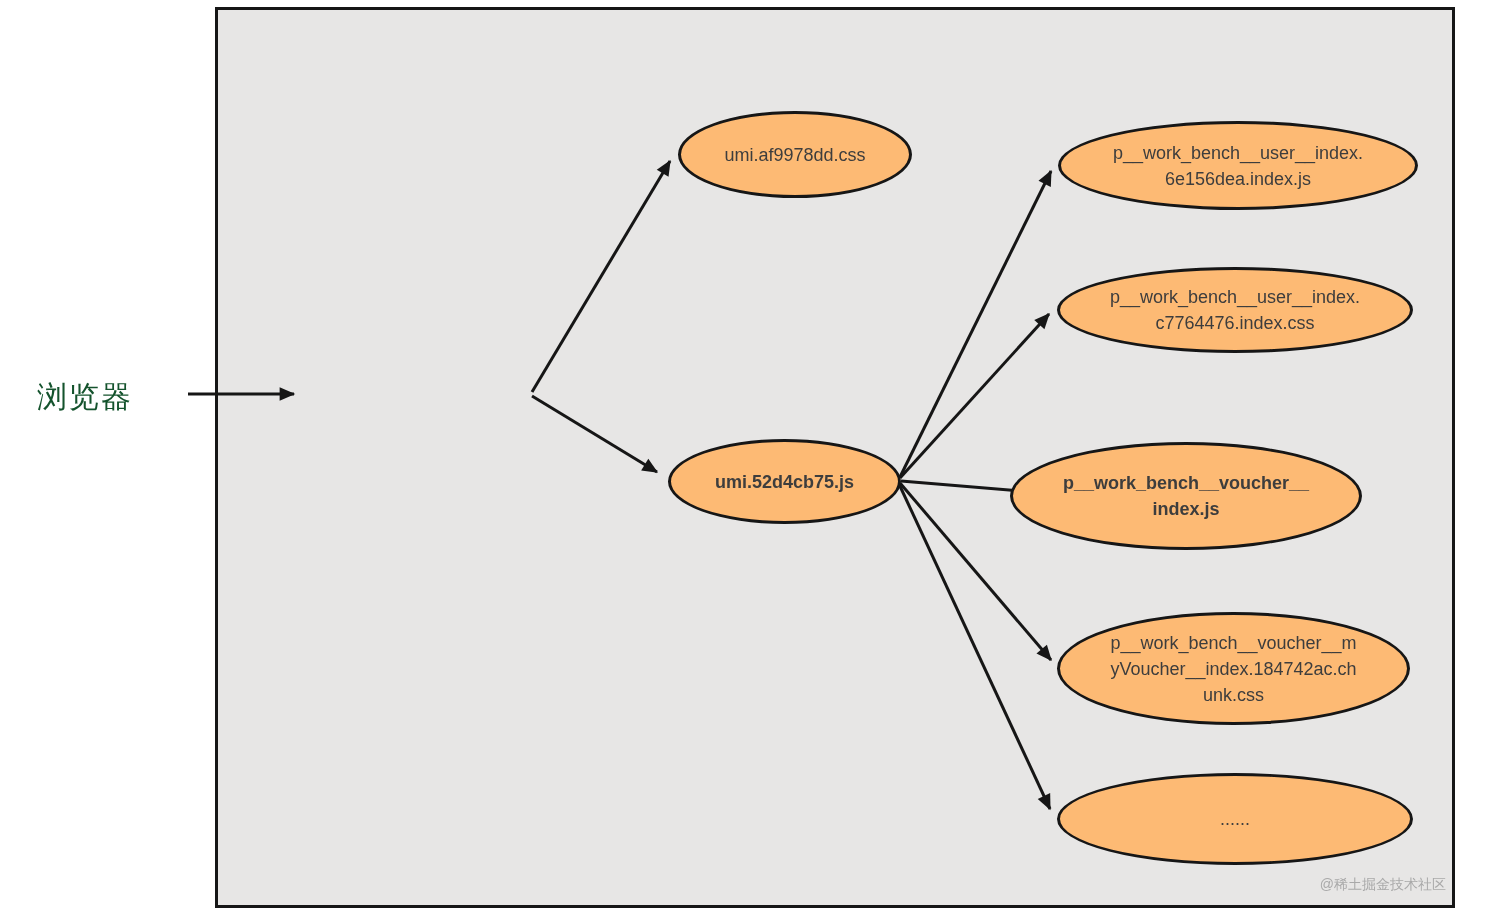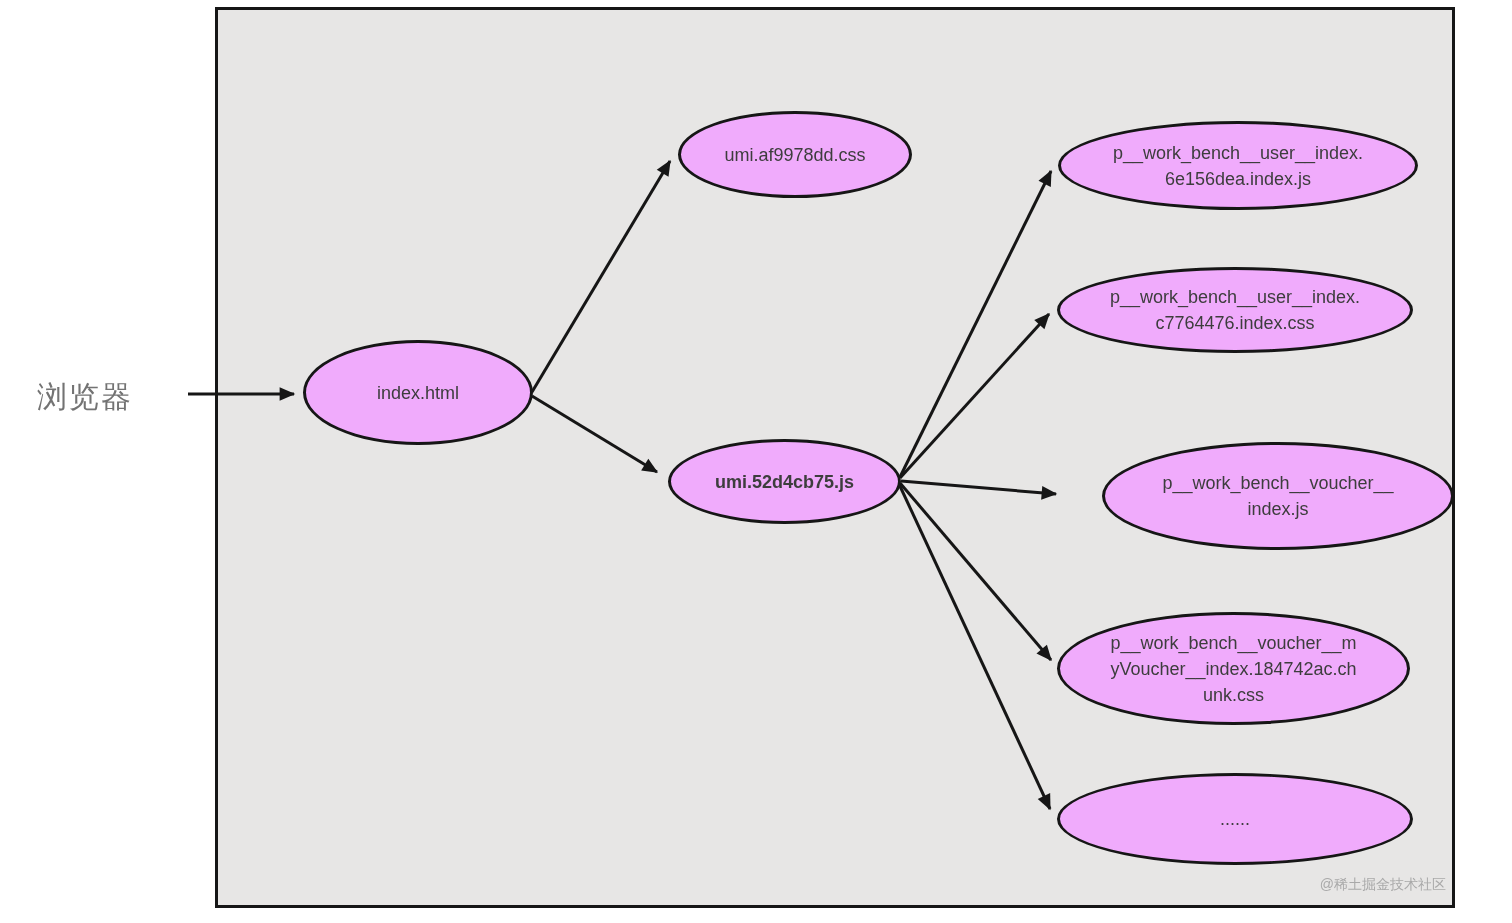--- a/index.html
+++ b/index.html
@@ -20,54 +20,54 @@
     height: 901px;
     background: #e7e6e5;
     border: 3px solid #161616;
   }
   .browser-label {
     position: absolute;
     left: 37px;
     top: 377px;
     font-size: 30px;
     letter-spacing: 2px;
-    color: #737373;
+    color: #14532d;
   }
   svg.edges {
     position: absolute;
     left: 0;
     top: 0;
     width: 1512px;
     height: 923px;
   }
   .edge-line {
     stroke: #161616;
     stroke-width: 3;
     fill: none;
   }
   .node {
     position: absolute;
-    background: #f0abfc;
+    background: #fdba74;
     border: 3px solid #161616;
     border-radius: 50%;
     display: flex;
     flex-direction: column;
     align-items: center;
     justify-content: center;
     text-align: center;
     font-size: 18px;
     line-height: 26px;
     color: #3d3d3d;
   }
   .n-index  { left: 303px;  top: 340px; width: 230px; height: 105px; }
   .n-umicss { left: 678px;  top: 111px; width: 234px; height: 87px; }
   .n-umijs  { left: 668px;  top: 439px; width: 233px; height: 85px; font-weight: bold; }
   .n-e1     { left: 1058px; top: 121px; width: 360px; height: 89px; }
   .n-e2     { left: 1057px; top: 267px; width: 356px; height: 86px; }
-  .n-e3     { left: 1102px; top: 442px; width: 352px; height: 108px; }
+  .n-e3     { left: 1010px; top: 442px; width: 352px; height: 108px; font-weight: bold; }
   .n-e4     { left: 1057px; top: 612px; width: 353px; height: 113px; align-items: center; }
   .n-e5     { left: 1057px; top: 773px; width: 356px; height: 92px; }
   .watermark {
     position: absolute;
     right: 66px;
     top: 876px;
     font-size: 14px;
     color: #a9a9a9;
   }
 </style>
@@ -89,23 +89,20 @@
     <line class="edge-line" x1="188" y1="394" x2="294" y2="394" marker-end="url(#arrow)"></line>
     <line class="edge-line" x1="532" y1="392" x2="670" y2="161" marker-end="url(#arrow)"></line>
     <line class="edge-line" x1="532" y1="396" x2="657" y2="472" marker-end="url(#arrow)"></line>
     <line class="edge-line" x1="900" y1="477" x2="1051" y2="171" marker-end="url(#arrow)"></line>
     <line class="edge-line" x1="900" y1="478" x2="1049" y2="314" marker-end="url(#arrow)"></line>
     <line class="edge-line" x1="901" y1="481" x2="1056" y2="494" marker-end="url(#arrow)"></line>
     <line class="edge-line" x1="900" y1="483" x2="1051" y2="660" marker-end="url(#arrow)"></line>
     <line class="edge-line" x1="899" y1="484" x2="1050" y2="809" marker-end="url(#arrow)"></line>
   </svg>
 
-  <div class="node n-index">
-    <div>index.html</div>
-  </div>
 
   <div class="node n-umicss">
     <div>umi.af9978dd.css</div>
   </div>
 
   <div class="node n-umijs">
     <div>umi.52d4cb75.js</div>
   </div>
 
   <div class="node n-e1">

